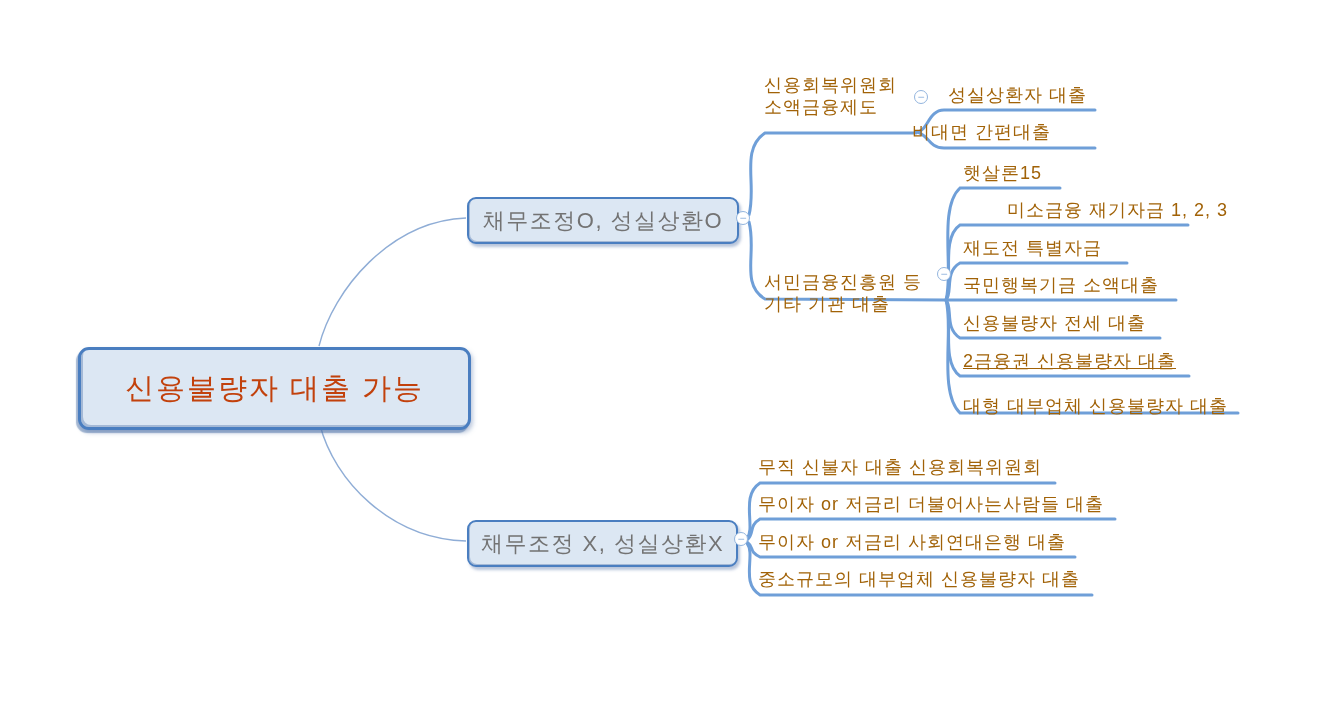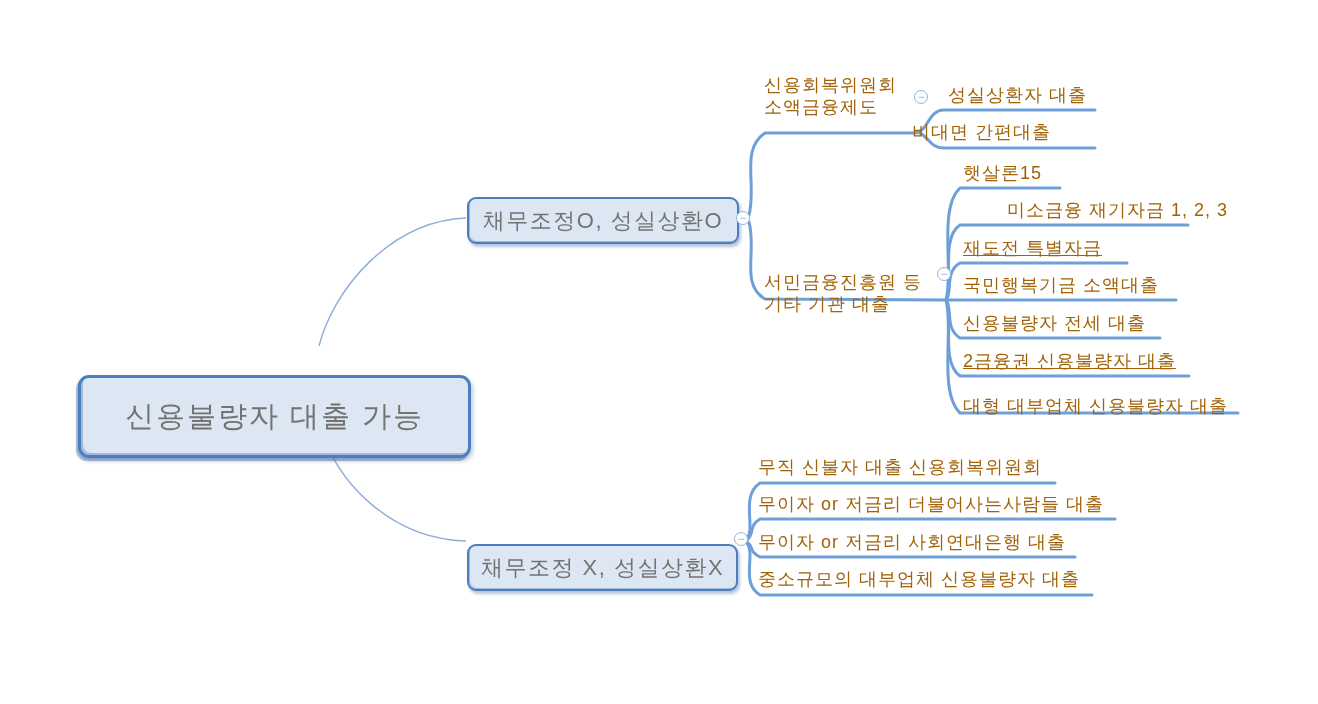--- a/index.html
+++ b/index.html
@@ -8,24 +8,23 @@
     font-family:"Liberation Sans","DejaVu Sans",sans-serif;
   }
   svg.links{position:absolute;left:0;top:0;z-index:1;}
   .node-box{
     position:absolute;z-index:2;display:flex;align-items:center;justify-content:center;
     background:#dce7f3;border:2px solid #4a7ec0;border-radius:9px;
     box-shadow:2px 3px 3px rgba(125,150,190,.55), inset 1px -1px 0 rgba(60,100,160,.35);
     color:#737373;letter-spacing:1.5px;white-space:nowrap;cursor:default;
   }
   .root-box{
-    border-width:3px;border-radius:11px;font-size:29px;color:#737373;letter-spacing:2px;
+    border-width:3px;border-radius:11px;font-size:29px;color:#c2410c;letter-spacing:2px;
     box-shadow:-2px 3px 1px rgba(63,102,160,.45), 2px 3px 4px rgba(125,150,190,.5),
                inset 2px -2px 0 rgba(60,100,160,.35);
-    margin-top:28px;
   }
   .branch-box{font-size:22px;}
   .topic-label{
     position:absolute;z-index:2;color:#a16207;font-size:18px;line-height:22px;
     letter-spacing:1px;white-space:pre-line;cursor:default;
   }
   .toggle{
     position:absolute;z-index:3;width:14px;height:14px;border-radius:50%;
     border:1.4px solid #93b5de;background:#ffffff;color:#93b5de;
     display:flex;align-items:center;justify-content:center;
@@ -65,21 +64,21 @@
     </g>
   </svg>
 
   <div class="node-box root-box" style="left:78px;top:347px;width:387px;height:77px;">
     <span>신용불량자 대출 가능</span>
   </div>
 
   <div class="node-box branch-box" style="left:467px;top:197px;width:268px;height:43px;">
     <span>채무조정O, 성실상환O</span>
   </div>
-  <div class="node-box branch-box" style="left:467px;top:520px;width:267px;height:43px;margin-top:24px;">
+  <div class="node-box branch-box" style="left:467px;top:520px;width:267px;height:43px;">
     <span>채무조정 X, 성실상환X</span>
   </div>
 
   <div class="toggle" style="left:736px;top:211px;">
     <span>−</span>
   </div>
   <div class="toggle" style="left:914px;top:90px;">
     <span>−</span>
   </div>
   <div class="toggle" style="left:937px;top:267px;">
@@ -92,21 +91,21 @@
   <div class="topic-label" style="left:764px;top:74px;">신용회복위원회
 소액금융제도</div>
   <div class="topic-label" style="left:764px;top:243px;margin-top:28px;">서민금융진흥원 등
 기타 기관 대출</div>
 
   <div class="topic-label" style="left:948px;top:84px;">성실상환자 대출</div>
   <div class="topic-label" style="left:900px;top:121px;margin-left:12px;">비대면 간편대출</div>
 
   <div class="topic-label" style="left:963px;top:162px;">햇살론15</div>
   <div class="topic-label" style="left:1007px;top:199px;">미소금융 재기자금 1, 2, 3</div>
-  <div class="topic-label" style="left:963px;top:237px;text-decoration:underline;">재도전 특별자금</div>
+  <div class="topic-label" style="left:963px;top:237px;">재도전 특별자금</div>
   <div class="topic-label" style="left:963px;top:274px;">국민행복기금 소액대출</div>
   <div class="topic-label" style="left:963px;top:312px;">신용불량자 전세 대출</div>
   <div class="topic-label" style="left:963px;top:350px;text-decoration:underline;">2금융권 신용불량자 대출</div>
   <div class="topic-label" style="left:963px;top:387px;margin-top:8px;">대형 대부업체 신용불량자 대출</div>
 
   <div class="topic-label" style="left:758px;top:456px;">무직 신불자 대출 신용회복위원회</div>
   <div class="topic-label" style="left:758px;top:493px;">무이자 or 저금리 더불어사는사람들 대출</div>
   <div class="topic-label" style="left:758px;top:568px;">중소규모의 대부업체 신용불량자 대출</div>
   <div class="topic-label" style="left:758px;top:531px;">무이자 or 저금리 사회연대은행 대출</div>
 

